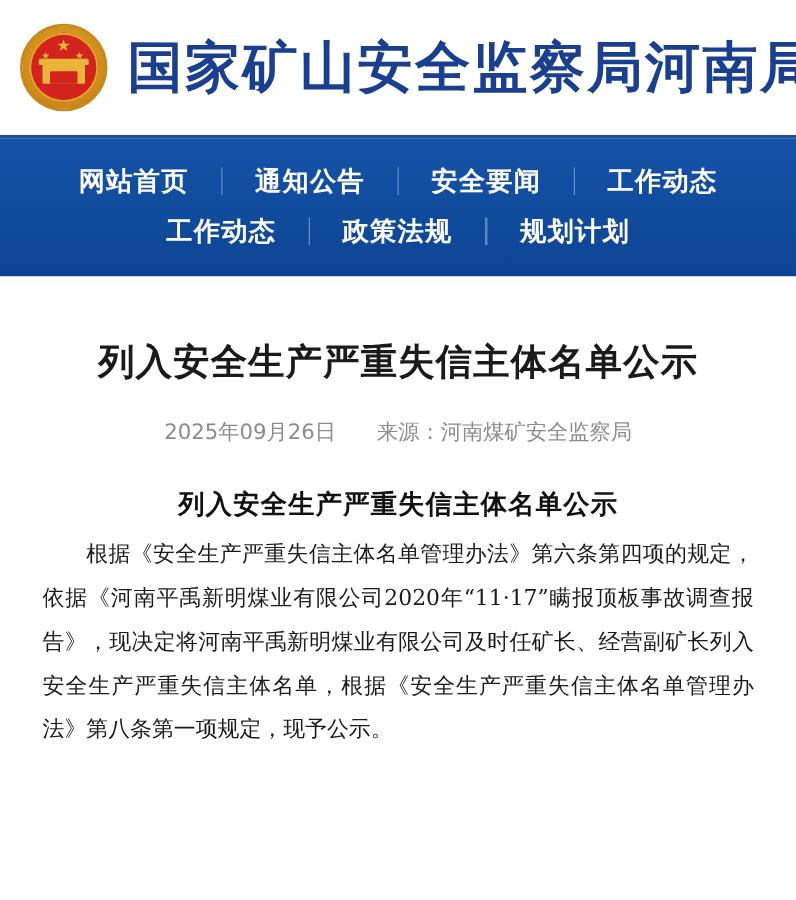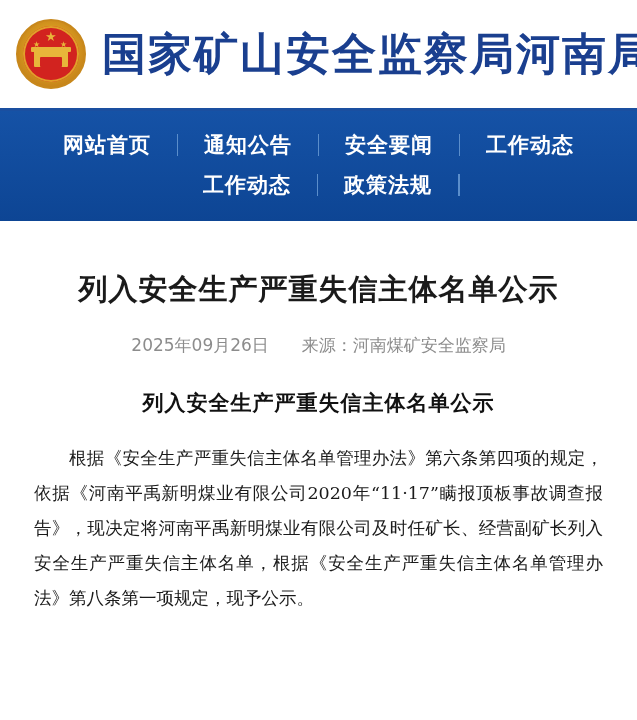--- a/index.html
+++ b/index.html
@@ -166,21 +166,21 @@
   .body-heading {
     text-align: center;
     font-size: 21px;
     font-weight: bold;
     color: #111;
     margin-top: 32px;
     font-family: "DejaVu Serif", "Liberation Serif", serif;
     letter-spacing: 1px;
   }
   .body-text {
-    margin-top: 24px;
+    margin-top: 10px;
     font-size: 17.5px;
     line-height: 2.0;
     color: #1a1a1a;
     text-align: justify;
     text-indent: 2em;
     font-family: "DejaVu Serif", "Liberation Serif", serif;
   }
 </style>
 </head>
 <body>
@@ -213,20 +213,21 @@
       <div class="nav-item">安全要闻</div>
       <div class="nav-sep"></div>
       <div class="nav-item">工作动态</div>
     </div>
     <div class="nav-row">
       <div class="nav-item">工作动态</div>
       <div class="nav-sep"></div>
       <div class="nav-item">政策法规</div>
       <div class="nav-sep"></div>
       <div class="nav-sep"></div>
+      <div class="nav-item">规划计划</div>
     </div>
   </div>
 
   <div class="article">
     <h1 class="article-title">列入安全生产严重失信主体名单公示</h1>
     <div class="article-meta">
       <span>2025年09月26日</span>
       <span class="meta-sep"></span>
       <span>来源：河南煤矿安全监察局</span>
     </div>

